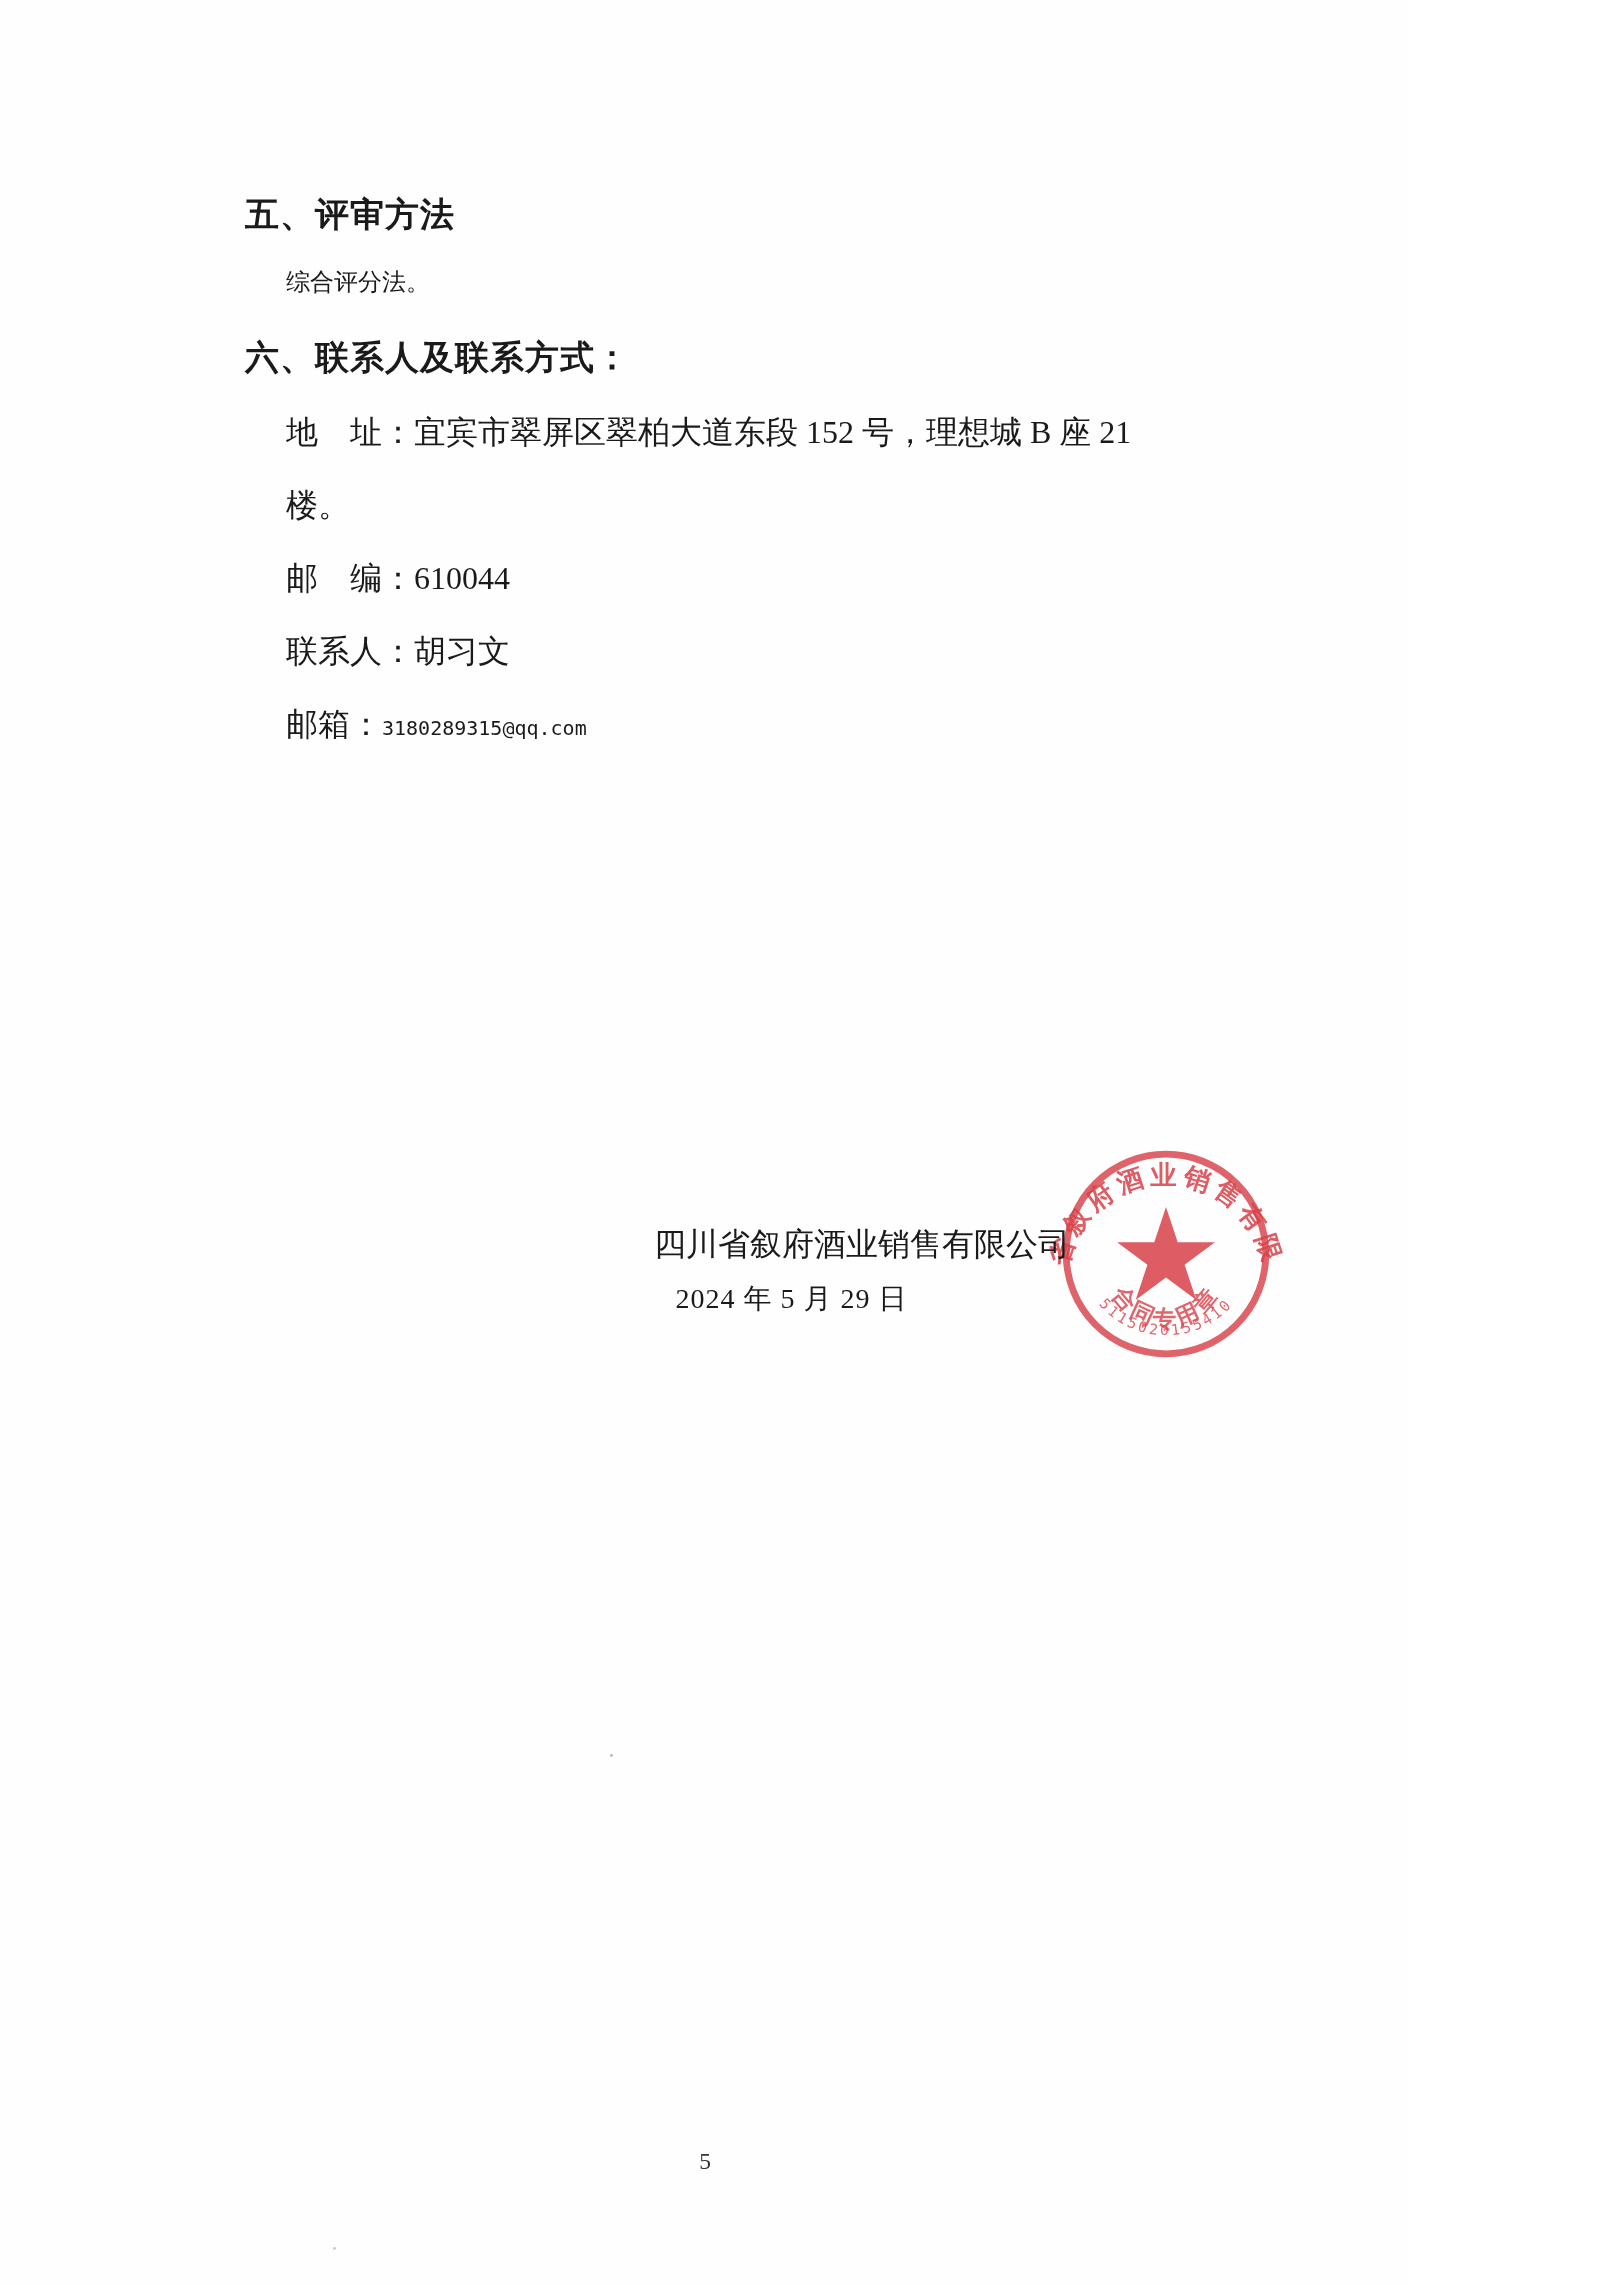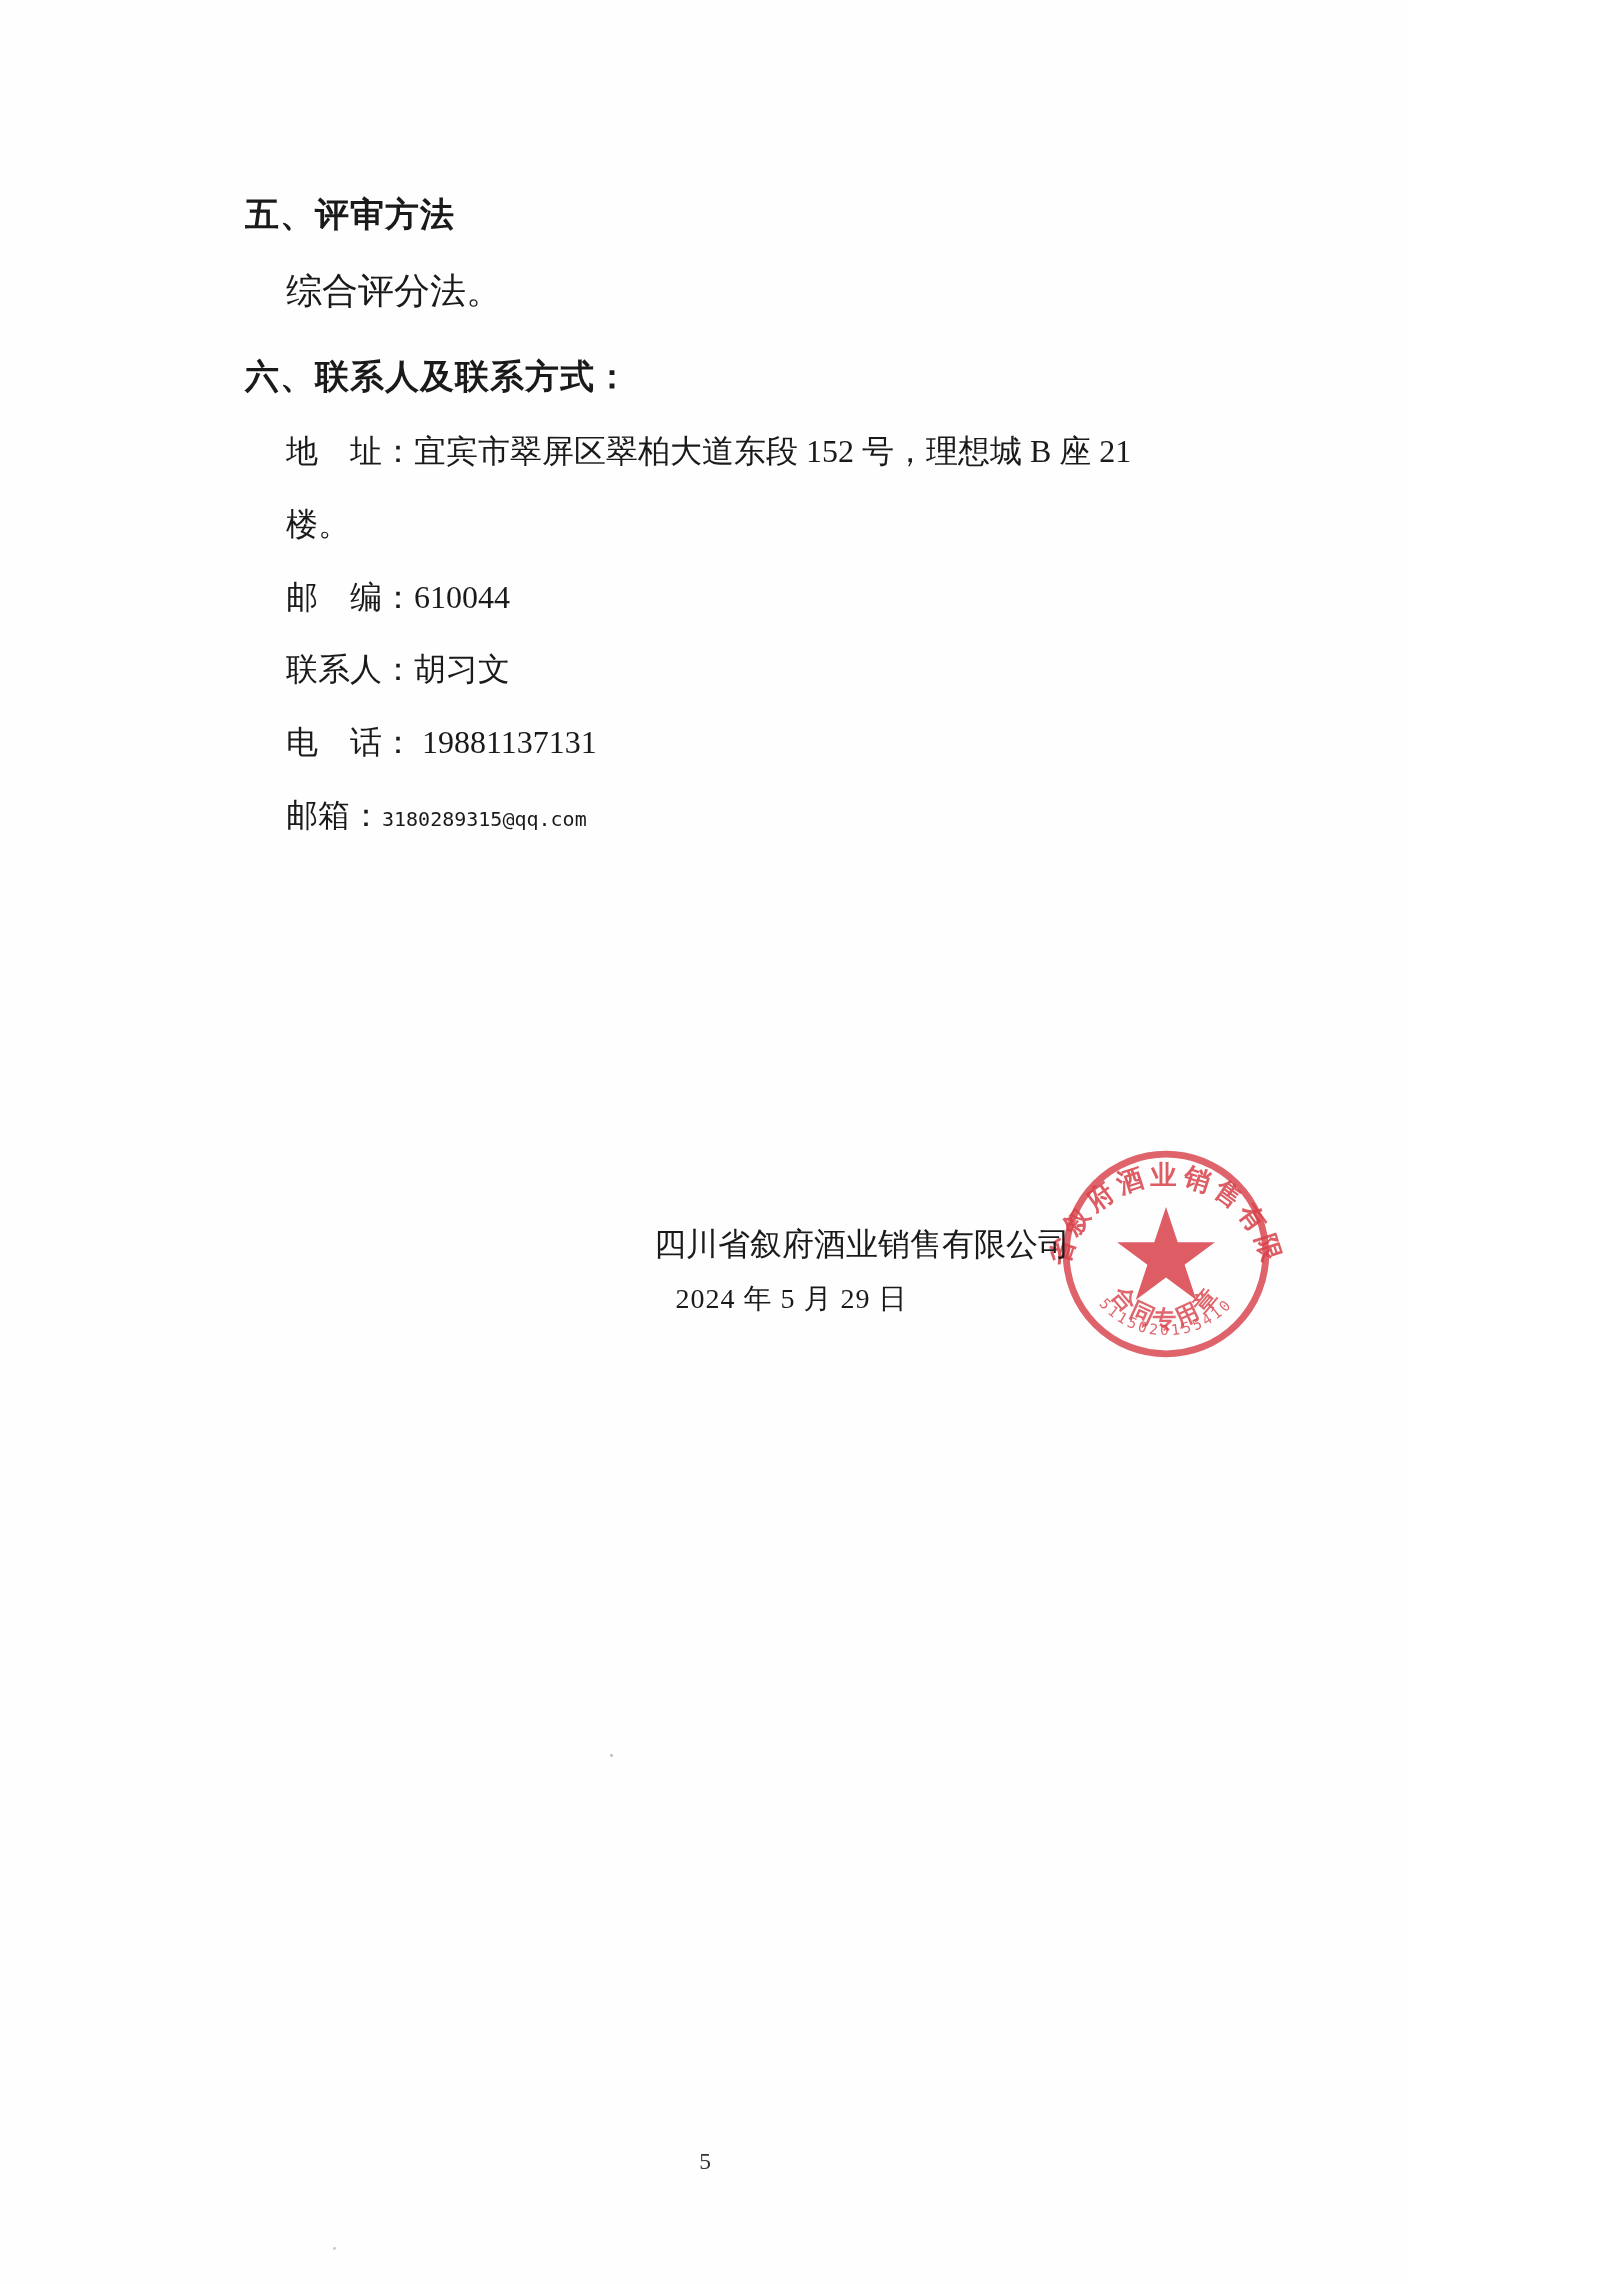--- a/index.html
+++ b/index.html
@@ -28,21 +28,21 @@
     font-size: 34px;
     font-weight: bold;
     letter-spacing: 1px;
     margin: 0 0 25.5px 0;
     line-height: 1.4;
   }
   .heading.second {
     margin-top: 33px;
   }
   .para {
-    font-size: 36px;
+    font-size: 24px;
     line-height: 1.55;
     margin: 0 0 21.6px 0;
     text-indent: 41px;
   }
   .body-line {
     font-size: 32px;
     line-height: 1.6;
     margin: 0 0 21.6px 0;
     padding-left: 41px;
     white-space: pre-wrap;
@@ -128,21 +128,20 @@
 
 
     <p class="body-line">地    址：宜宾市翠屏区翠柏大道东段 152 号，理想城 B 座 21</p>
 
     <p class="body-line">楼。</p>
 
     <p class="body-line">邮    编：610044</p>
 
     <p class="body-line">联系人：胡习文</p>
 
-    <p class="body-line">电    话： 19881137131</p>
 
     <p class="body-line"><span>邮箱：</span><span class="email-text">3180289315@qq.com</span></p>
 
   </div>
 
   <div class="stamp">
     <svg width="274" height="274" viewBox="0 0 280 280" xmlns="http://www.w3.org/2000/svg">
       <defs>
         <path id="arcTop" d="M 40,150 A 102,102 0 0 1 240,150"></path>
         <path id="arcBottom" d="M 52,152 A 90,90 0 0 0 228,152"></path>

